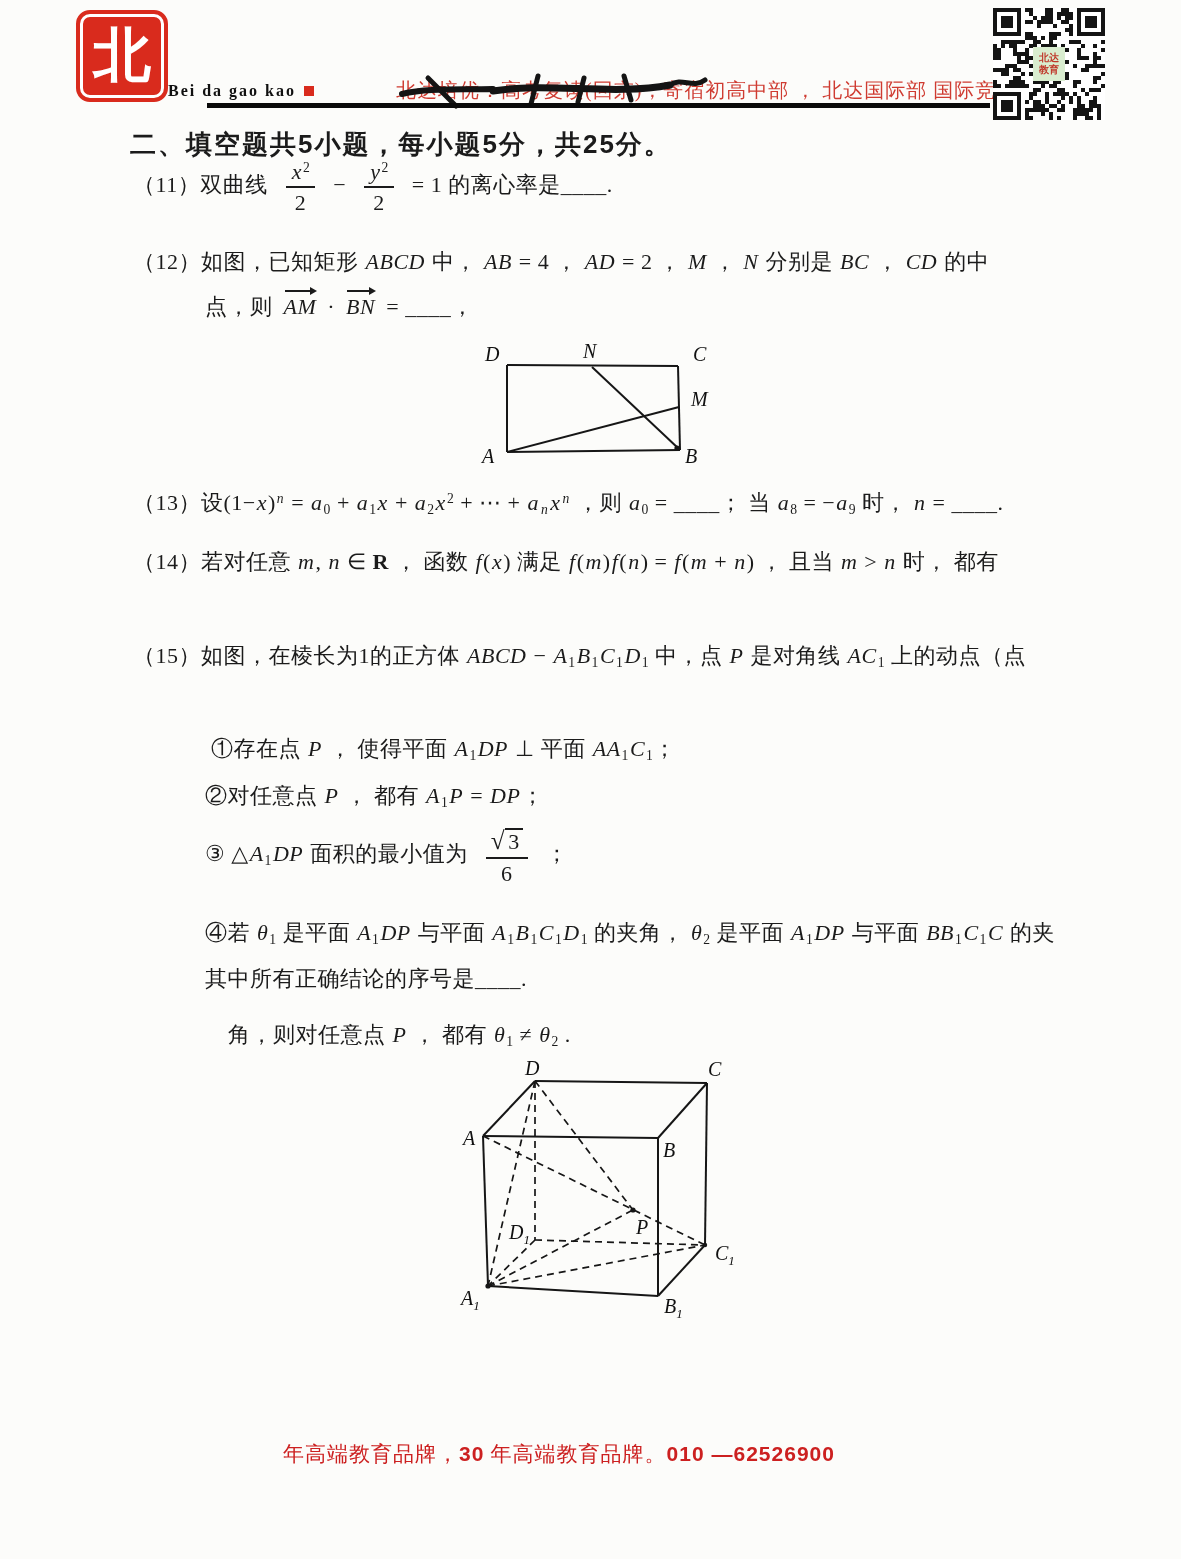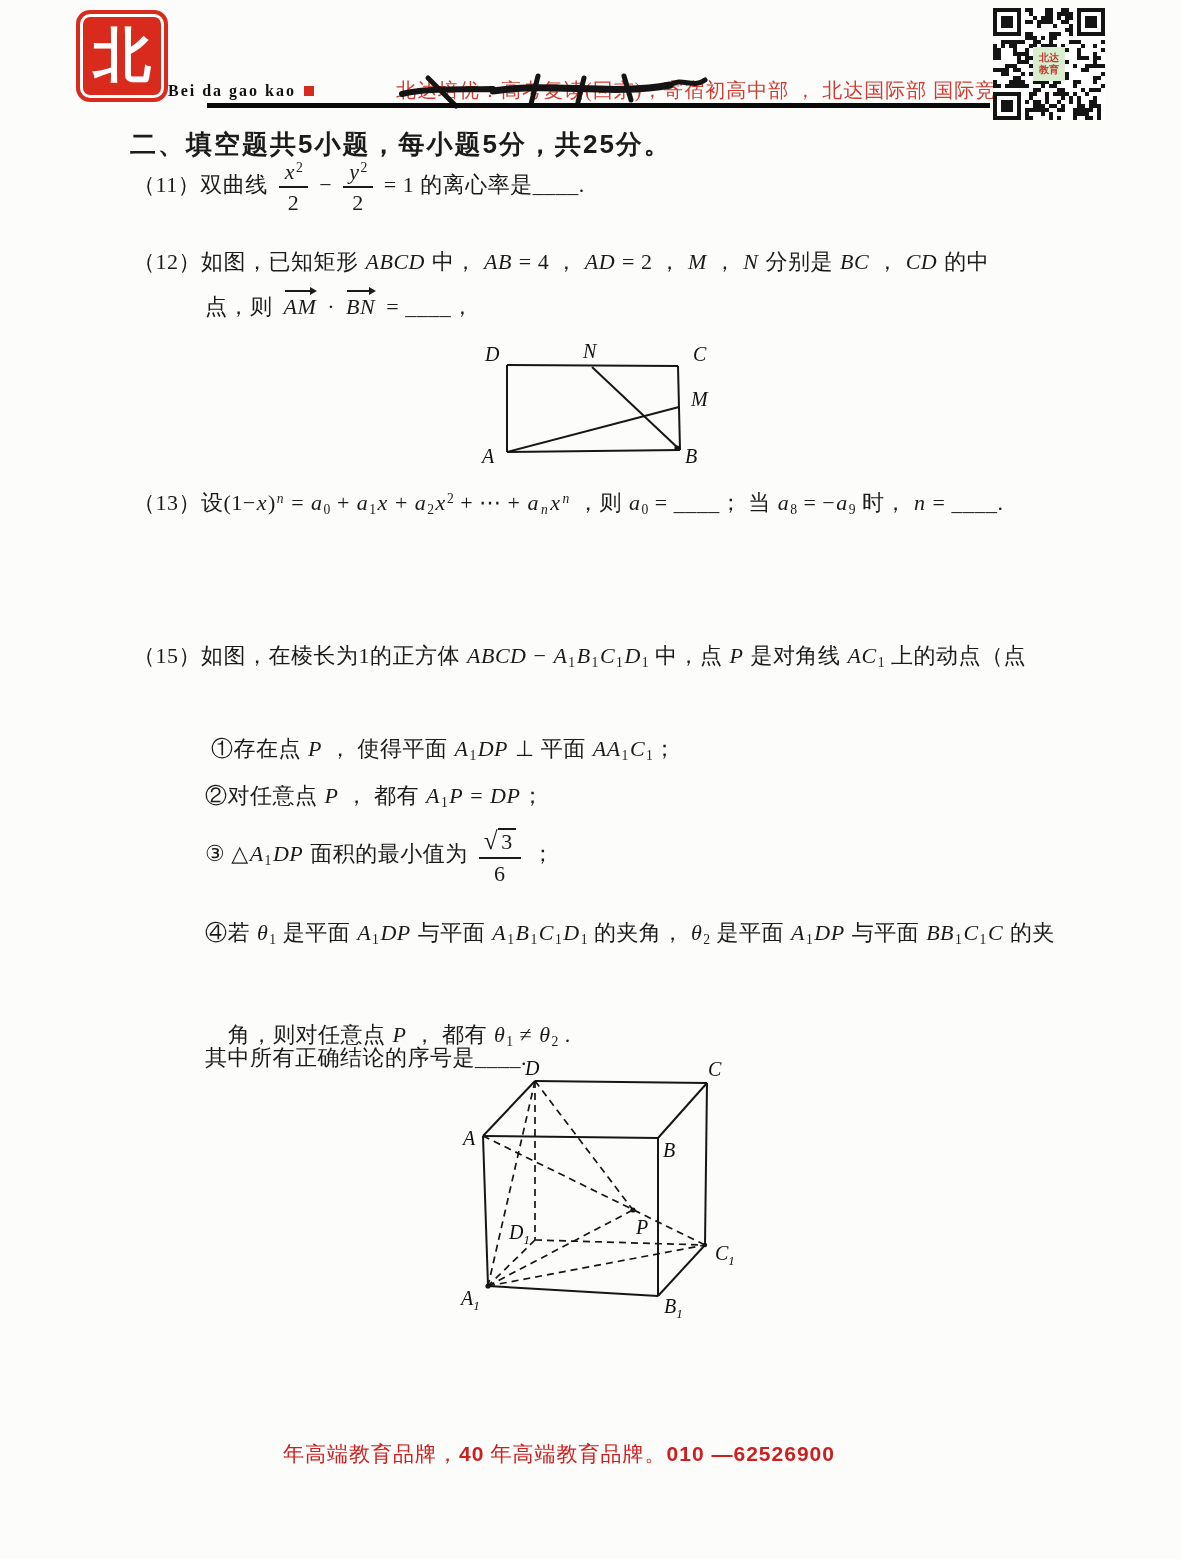--- a/index.html
+++ b/index.html
@@ -32,21 +32,21 @@
             color:#c0392b;font-size:10px;line-height:1.25;font-weight:bold;text-align:center;
             display:flex;flex-direction:column;justify-content:center;z-index:2;}
 
   
   .sec-title{position:absolute;left:130px;top:127px;font-size:26px;font-weight:bold;
              font-family:"Liberation Sans",sans-serif;letter-spacing:2px;white-space:nowrap;}
   .q{position:absolute;font-size:22px;letter-spacing:.5px;white-space:nowrap;}
   .q i{font-family:"Liberation Serif",serif;font-style:italic;padding:0 1px;}
   .q sub{font-size:.62em;vertical-align:-.3em;}
   .q sup{font-size:.62em;vertical-align:.5em;}
-  .frac{display:inline-block;vertical-align:middle;text-align:center;margin:0 5px;line-height:1.05;}
+  .frac{display:inline-block;vertical-align:middle;text-align:center;margin:0 12px;line-height:1.05;}
   .frac .ft{display:block;border-bottom:2px solid #1b1b1b;padding:0 5px 3px;}
   .frac .fb{display:block;padding-top:3px;}
   .rad{display:inline-block;font-size:1.15em;}
   .rn{display:inline-block;border-top:2px solid #1b1b1b;padding:0 3px;}
   .vec{position:relative;display:inline-block;margin:0 4px;padding-top:5px;}
   .vec::before{content:"";position:absolute;top:1px;left:2px;right:7px;border-top:2px solid #1b1b1b;}
   .vec::after{content:"";position:absolute;top:-2px;right:0;width:0;height:0;
               border-top:4px solid transparent;border-bottom:4px solid transparent;
               border-left:7px solid #1b1b1b;}
   .q11{left:133px;top:160px}
@@ -55,21 +55,21 @@
   .q13{left:133px;top:488px}
   .q14a{left:133px;top:547px}
   .q14b{left:207px;top:592px}
   .q15a{left:133px;top:641px}
   .q15b{left:207px;top:687px}
   .i1{left:211px;top:734px}
   .i2{left:205px;top:781px}
   .i3{left:205px;top:827px}
   .i4a{left:205px;top:918px}
   .i4b{left:228px;top:1020px}
-  .concl{left:205px;top:1043px}
+  .concl{left:205px;top:964px}
 
   
   .fig-rect{position:absolute;left:455px;top:330px;}
   .fig-cube{position:absolute;left:455px;top:1053px;}
   svg text{font-family:"Liberation Serif",serif;font-style:italic;font-size:20px;fill:#111;}
   svg .ss{font-size:13px;}
   .solid line, .solid polyline{stroke:#161616;stroke-width:2;fill:none;}
   .dashed line{stroke:#161616;stroke-width:1.7;stroke-dasharray:7 5;fill:none;}
 
   
@@ -363,20 +363,21 @@
     <circle cx="222" cy="118" r="2.6" fill="#161616"></circle>
     <text x="30" y="31">D</text>
     <text x="128" y="28">N</text>
     <text x="238" y="31">C</text>
     <text x="236" y="76">M</text>
     <text x="27" y="133">A</text>
     <text x="230" y="133">B</text>
   </svg>
 
   <div class="q q13">（13）设(1−<i>x</i>)<sup><i>n</i></sup> = <i>a</i><sub>0</sub> + <i>a</i><sub>1</sub><i>x</i> + <i>a</i><sub>2</sub><i>x</i><sup>2</sup> + ⋯ + <i>a</i><sub><i>n</i></sub><i>x</i><sup><i>n</i></sup> ，则 <i>a</i><sub>0</sub> = ____； 当 <i>a</i><sub>8</sub> = −<i>a</i><sub>9</sub> 时， <i>n</i> = ____.</div>
+  <div class="q q14a">（14）若对任意 <i>m</i>, <i>n</i> ∈ <b>R</b> ， 函数 <i>f</i>(<i>x</i>) 满足 <i>f</i>(<i>m</i>)<i>f</i>(<i>n</i>) = <i>f</i>(<i>m</i> + <i>n</i>) ， 且当 <i>m</i> &gt; <i>n</i> 时， 都有</div>
   <div class="q q15a">（15）如图，在棱长为1的正方体 <i>ABCD</i> − <i>A</i><sub>1</sub><i>B</i><sub>1</sub><i>C</i><sub>1</sub><i>D</i><sub>1</sub> 中，点 <i>P</i> 是对角线 <i>AC</i><sub>1</sub> 上的动点（点</div>
   <div class="q i1">①存在点 <i>P</i> ， 使得平面 <i>A</i><sub>1</sub><i>DP</i> ⊥ 平面 <i>AA</i><sub>1</sub><i>C</i><sub>1</sub>；</div>
   <div class="q i2">②对任意点 <i>P</i> ， 都有 <i>A</i><sub>1</sub><i>P</i> = <i>DP</i>；</div>
   <div class="q i3">③ △<i>A</i><sub>1</sub><i>DP</i> 面积的最小值为 <span class="frac"><span class="ft"><span class="rad">√</span><span class="rn">3</span></span><span class="fb">6</span></span> ；</div>
   <div class="q i4a">④若 <i>θ</i><sub>1</sub> 是平面 <i>A</i><sub>1</sub><i>DP</i> 与平面 <i>A</i><sub>1</sub><i>B</i><sub>1</sub><i>C</i><sub>1</sub><i>D</i><sub>1</sub> 的夹角， <i>θ</i><sub>2</sub> 是平面 <i>A</i><sub>1</sub><i>DP</i> 与平面 <i>BB</i><sub>1</sub><i>C</i><sub>1</sub><i>C</i> 的夹</div>
   <div class="q i4b">角，则对任意点 <i>P</i> ， 都有 <i>θ</i><sub>1</sub> ≠ <i>θ</i><sub>2</sub> .</div>
   <div class="q concl">其中所有正确结论的序号是____.</div>
 
   <svg class="fig-cube" width="320" height="290" viewBox="0 0 320 290">
     <g class="solid">
@@ -408,16 +409,16 @@
     <text x="8" y="92">A</text>
     <text x="208" y="104">B</text>
     <text x="181" y="181">P</text>
     <text x="54" y="186"><tspan>D</tspan><tspan class="ss" dy="5">1</tspan></text>
     <text x="260" y="207"><tspan>C</tspan><tspan class="ss" dy="5">1</tspan></text>
     <text x="6" y="252"><tspan>A</tspan><tspan class="ss" dy="5">1</tspan></text>
     <text x="209" y="260"><tspan>B</tspan><tspan class="ss" dy="5">1</tspan></text>
   </svg>
 
   <div class="footer">
-    <span>年高端教育品牌，</span><b>40</b><span> 年高端教育品牌。</span><b>010 —62526900</b>
+    <span>年高端教育品牌，</span><b>30</b><span> 年高端教育品牌。</span><b>010 —62526900</b>
   </div>
 
 </div>
 
 </body></html>

